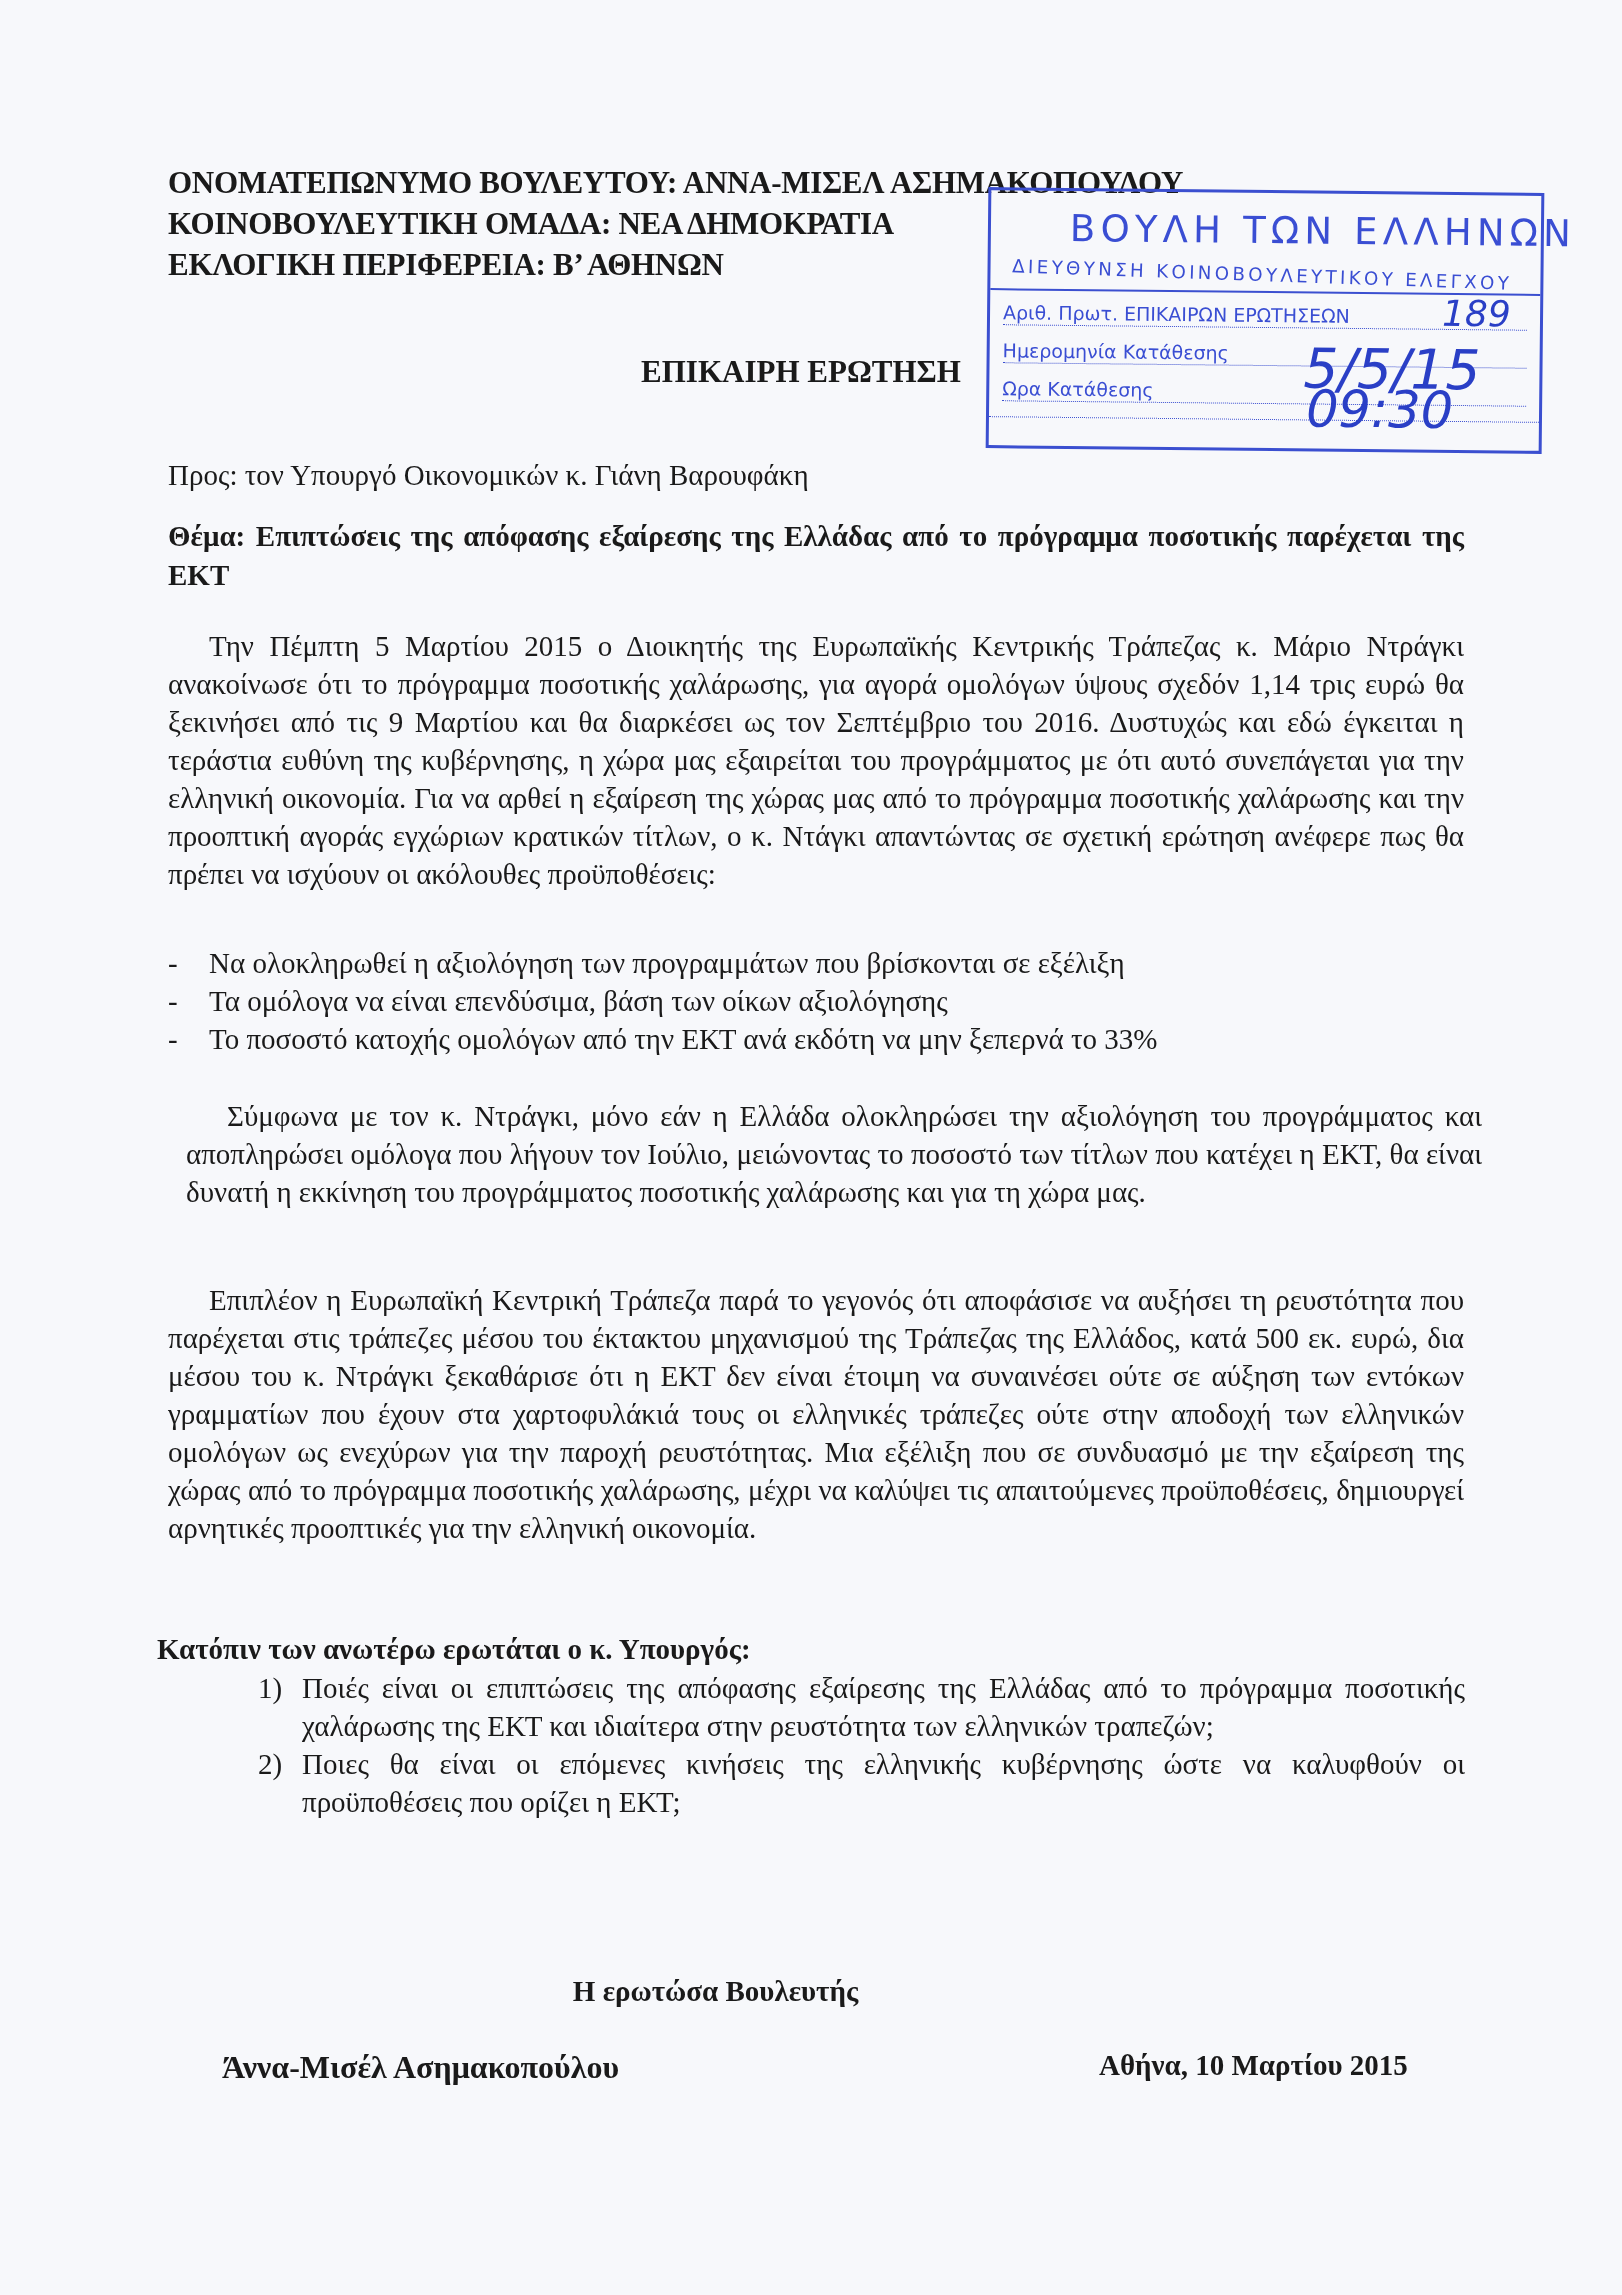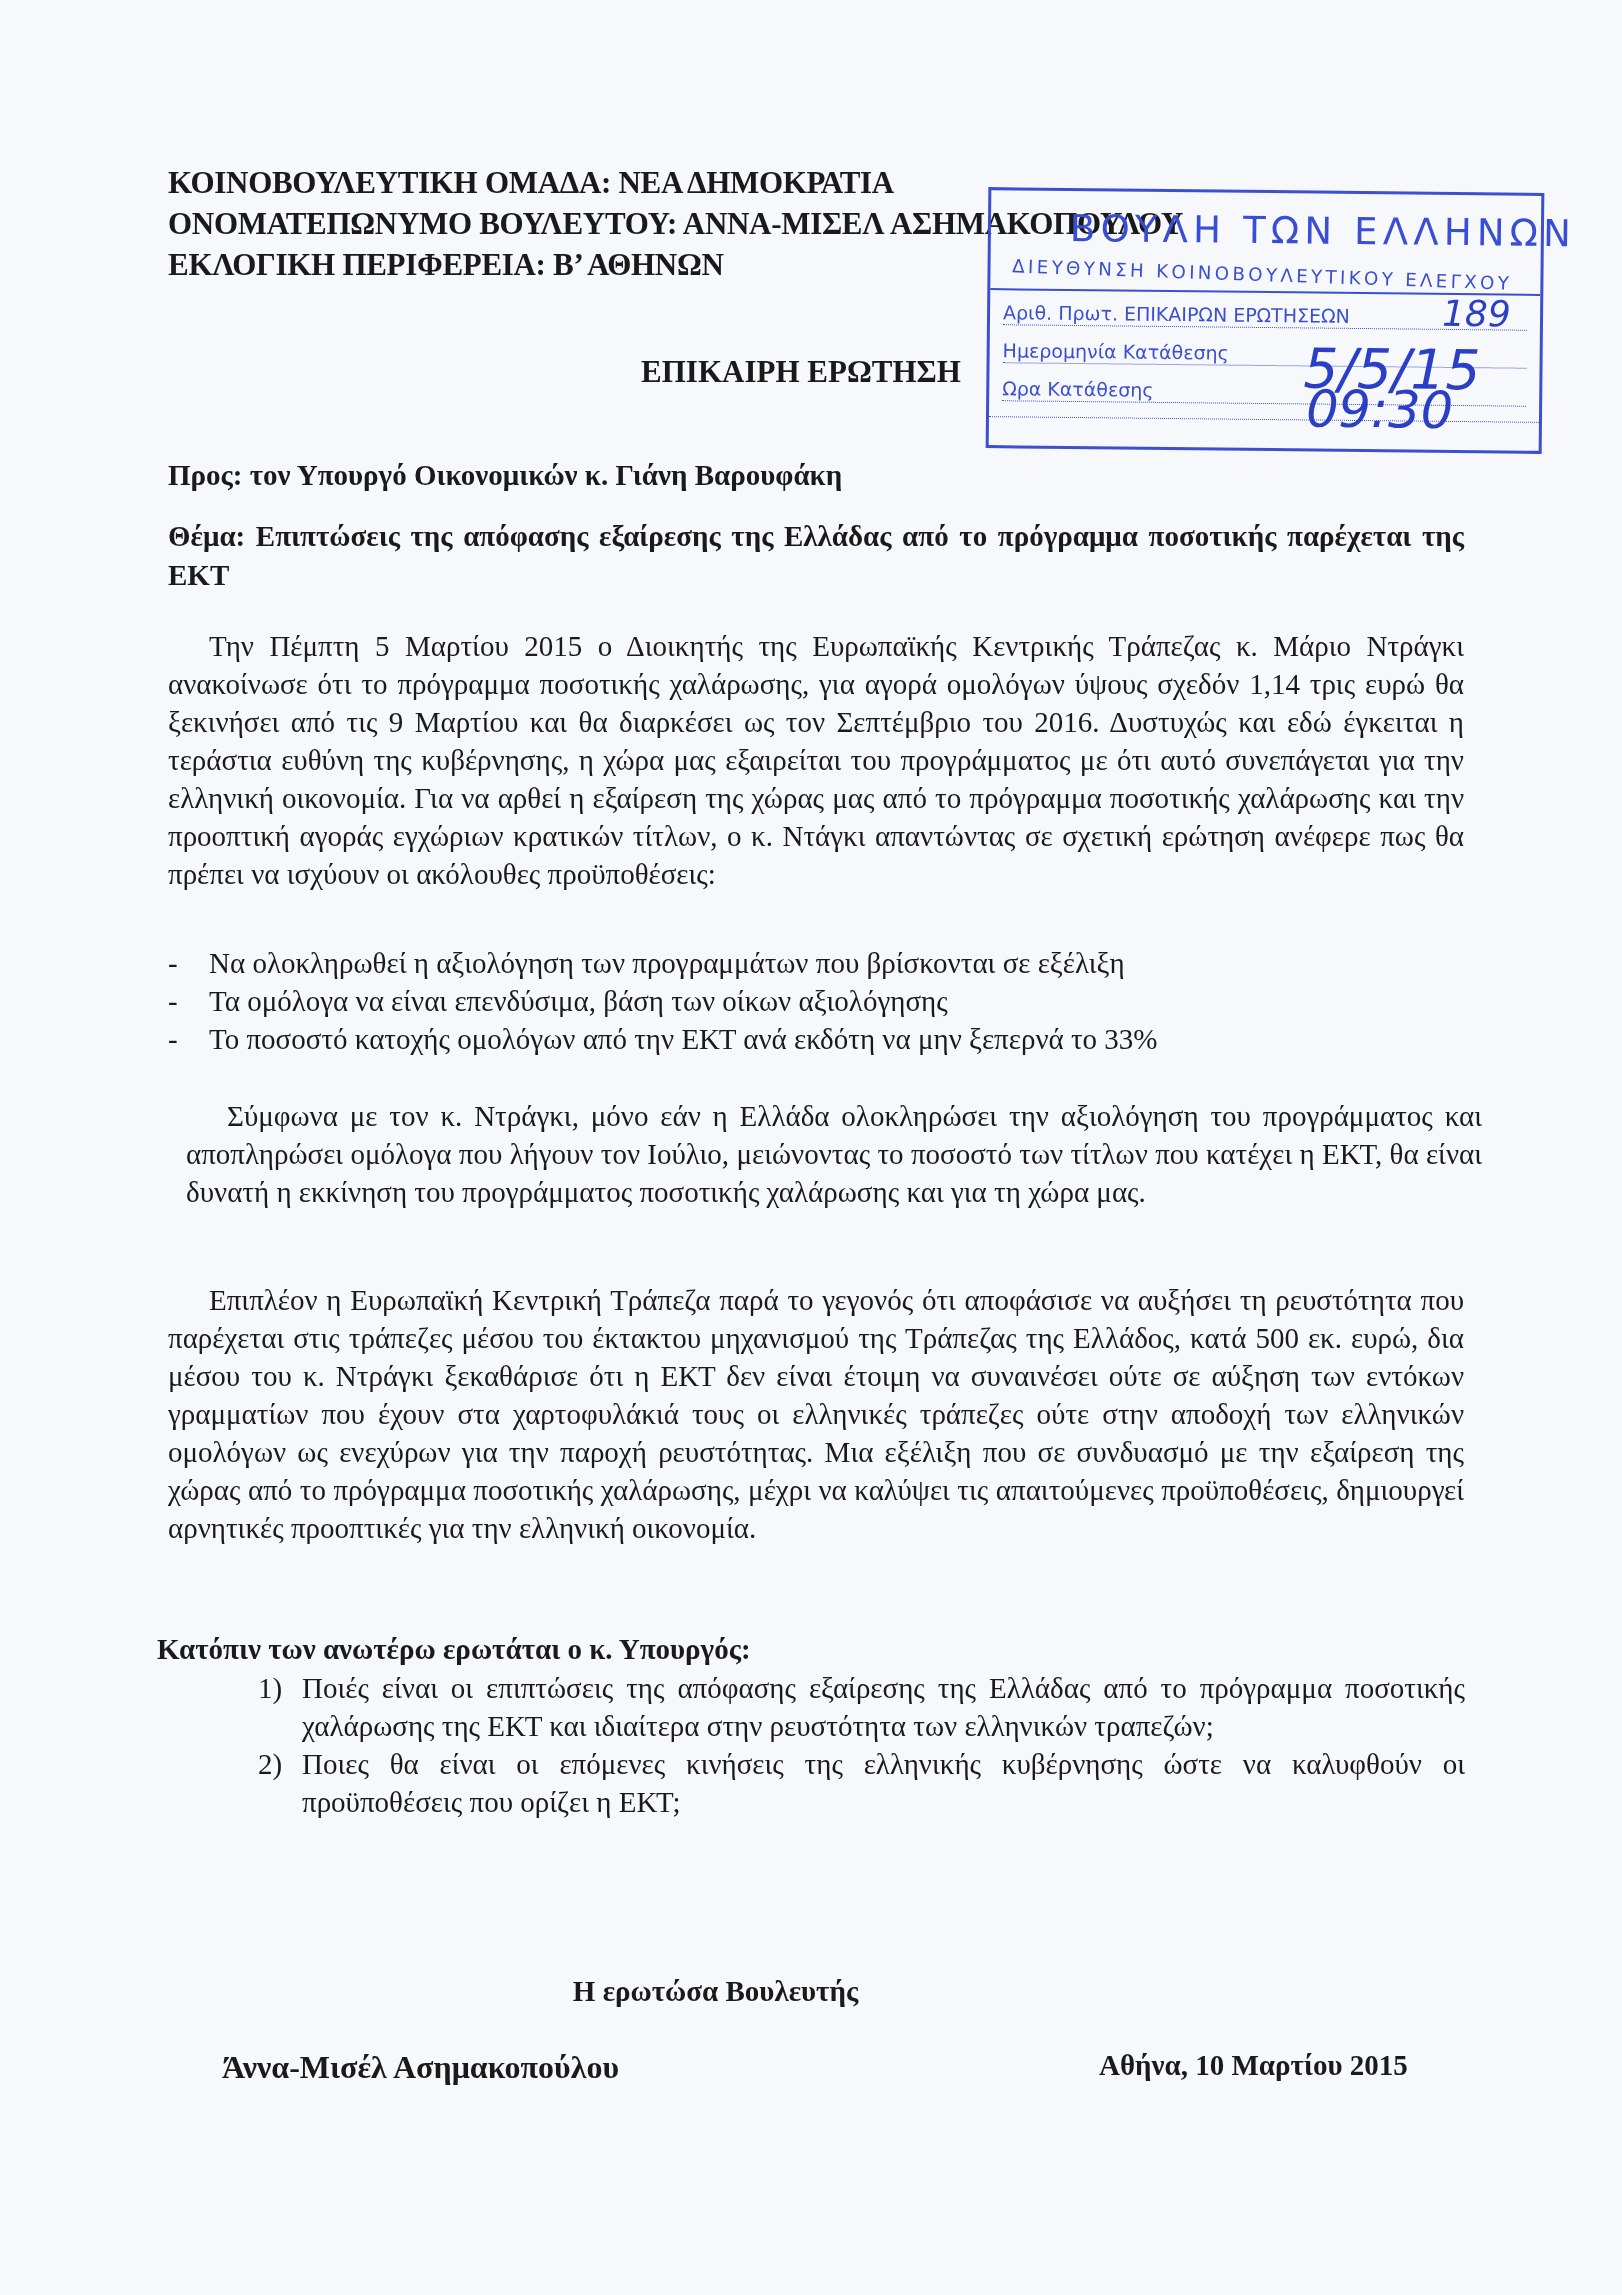--- a/index.html
+++ b/index.html
@@ -56,21 +56,21 @@
     font-size: 48px; font-style: italic; font-weight: 300; white-space: nowrap;
   }
   .stamp .h1 { left: 452px; top: 98px; font-size: 36px; }
   .stamp .h2 { left: 314px; top: 143px; font-size: 55px; }
   .stamp .h3 { left: 317px; top: 186px; font-size: 51px; }
   .stamp .bottom-dots {
     position: absolute; left: 0; right: 0; top: 226px; border-top: 1.3px dotted #3b4fd0;
   }
 
   .recipient {
-    position: absolute; left: 168px; top: 459px; font-weight: bold; font-size: 29px;
+    position: absolute; left: 168px; top: 459px; font-weight: normal; font-size: 29px;
   }
   .subject {
     position: absolute; left: 168px; top: 517px; width: 1296px;
     font-weight: bold; font-size: 29px; line-height: 39px; text-align: justify;
   }
 
   .body-text {
     position: absolute; left: 168px; width: 1296px;
     font-size: 29px; line-height: 38px; text-align: justify;
   }
@@ -106,22 +106,22 @@
   .signature-date {
     position: absolute; left: 1099px; top: 2049px; font-weight: bold; font-size: 29px;
   }
 </style>
 </head>
 <body>
 
 <div class="page">
 
   <div class="header-block">
+    <div class="header-line">ΟΝΟΜΑΤΕΠΩΝΥΜΟ ΒΟΥΛΕΥΤΟΥ: ΑΝΝΑ-ΜΙΣΕΛ ΑΣΗΜΑΚΟΠΟΥΛΟΥ</div>
     <div class="header-line">ΚΟΙΝΟΒΟΥΛΕΥΤΙΚΗ ΟΜΑΔΑ: ΝΕΑ ΔΗΜΟΚΡΑΤΙΑ</div>
-    <div class="header-line">ΟΝΟΜΑΤΕΠΩΝΥΜΟ ΒΟΥΛΕΥΤΟΥ: ΑΝΝΑ-ΜΙΣΕΛ ΑΣΗΜΑΚΟΠΟΥΛΟΥ</div>
     <div class="header-line">ΕΚΛΟΓΙΚΗ ΠΕΡΙΦΕΡΕΙΑ: Β’ ΑΘΗΝΩΝ</div>
   </div>
 
   <div class="stamp">
     <div class="s-title">ΒΟΥΛΗ ΤΩΝ ΕΛΛΗΝΩΝ</div>
     <div class="s-sub">ΔΙΕΥΘΥΝΣΗ ΚΟΙΝΟΒΟΥΛΕΥΤΙΚΟΥ ΕΛΕΓΧΟΥ</div>
     <div class="s-divider"></div>
     <div class="s-row r1">Αριθ. Πρωτ. ΕΠΙΚΑΙΡΩΝ ΕΡΩΤΗΣΕΩΝ</div>
     <div class="s-row r2">Ημερομηνία Κατάθεσης</div>
     <div class="s-row r3">Ωρα Κατάθεσης</div>

